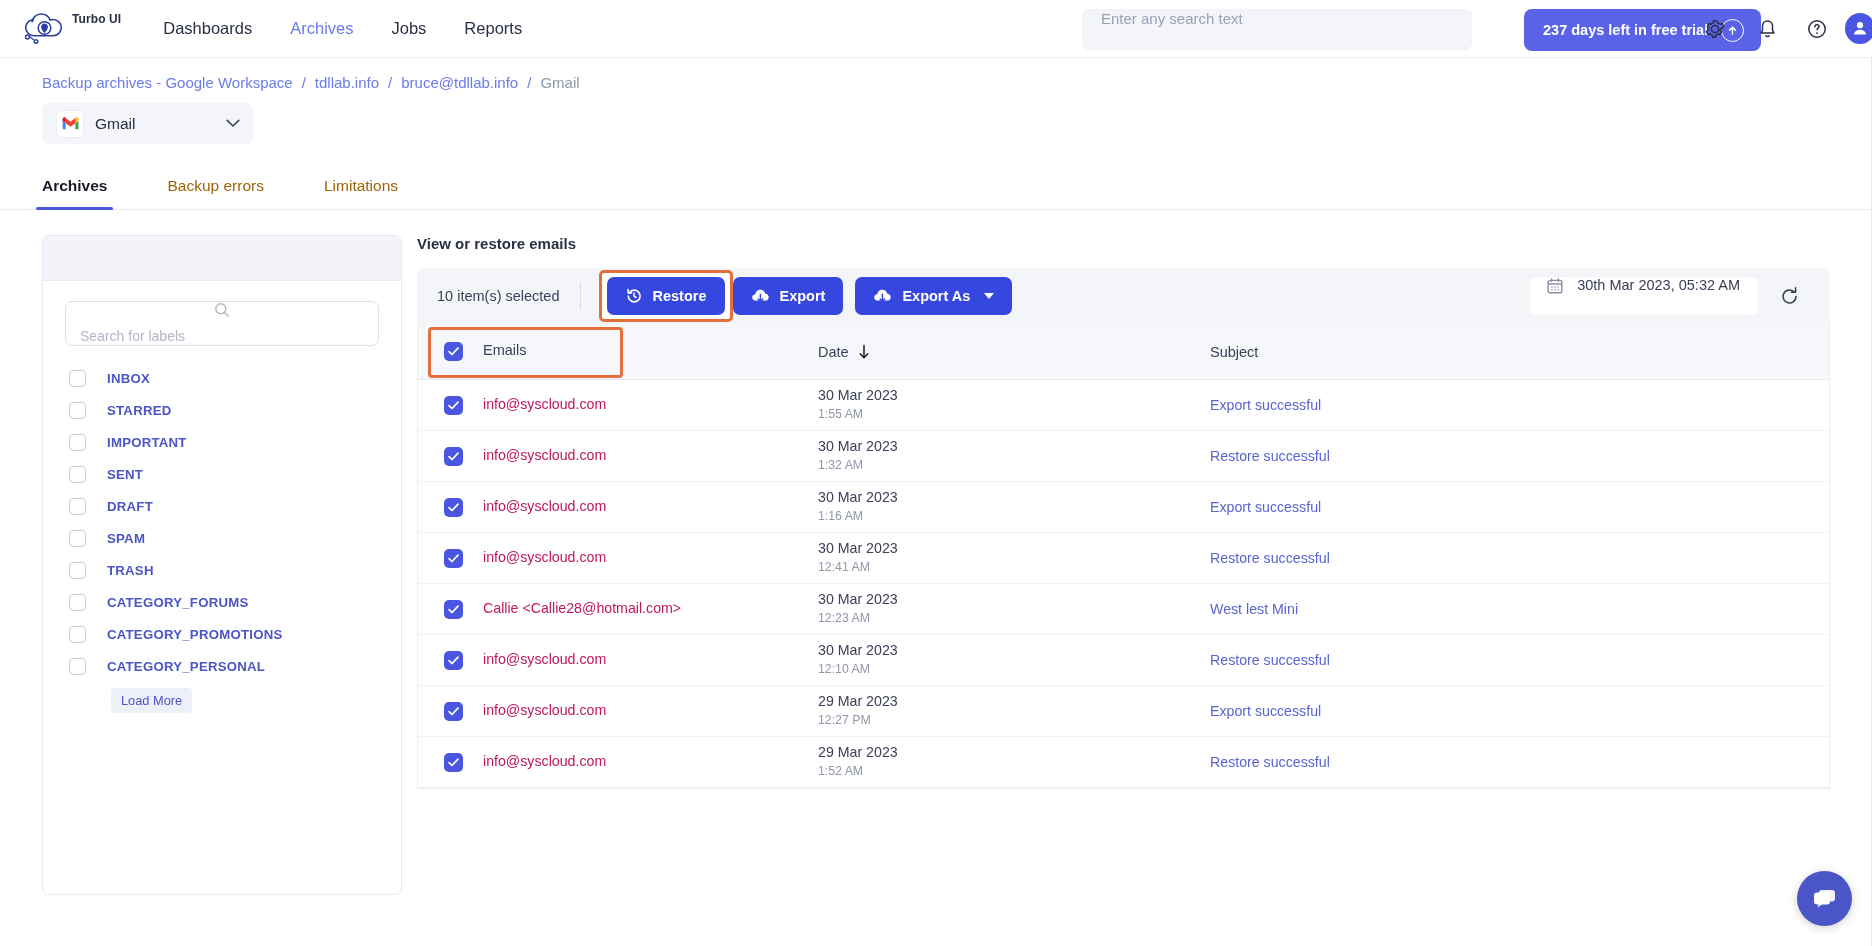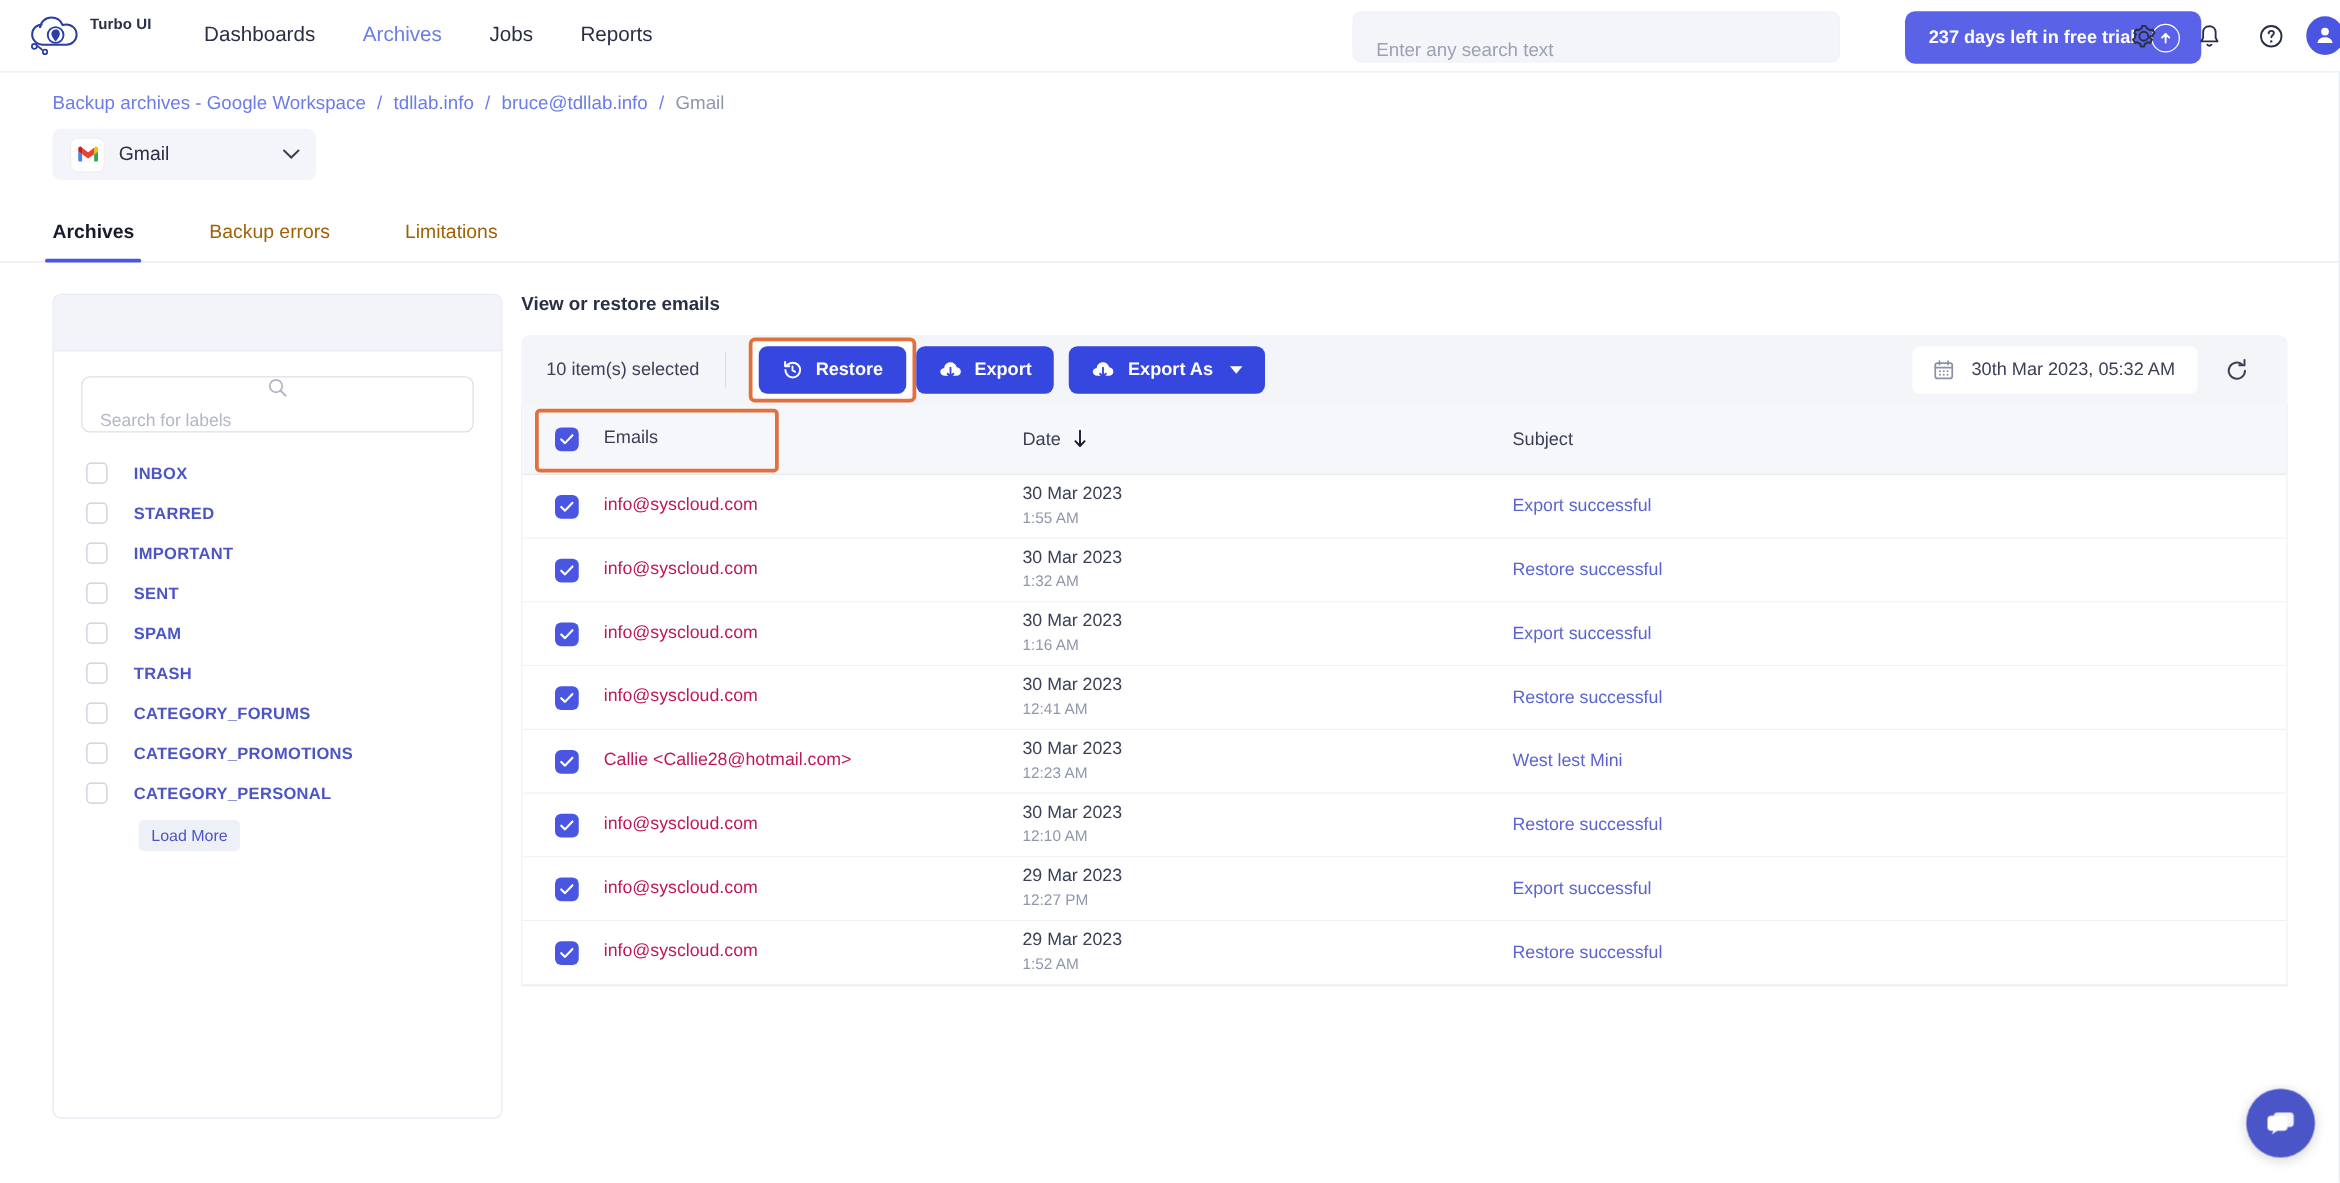--- a/index.html
+++ b/index.html
@@ -31,21 +31,21 @@
   .navlink {
     font-size: 16.5px; color: #2b2f45; cursor: pointer; white-space: nowrap;
   }
   .navlink.active { color: #6b7ce8; }
 
   .searchbox {
     position: absolute; left: 1082px; top: 9px;
     width: 390px; height: 41px;
     background: #f3f5f9; border-radius: 7px;
     border: 1px solid #f0f2f7;
-    display: flex; align-items: flex-end; padding: 0 18px;
+    display: flex; align-items: flex-start; padding: 0 18px;
   }
   .searchbox input {
     border: none; outline: none; background: transparent;
     font-family: "Liberation Sans", sans-serif;
     font-size: 15px; color: #4a4f68; width: 100%;
   }
   .searchbox input::placeholder { color: #9ba1b4; }
 
   .trial-btn {
     position: absolute; left: 1524px; top: 9px;
@@ -176,21 +176,21 @@
   }
   .caret-down {
     width: 0; height: 0; border-left: 5px solid transparent;
     border-right: 5px solid transparent; border-top: 6px solid #fff;
     margin-left: 4px;
   }
 
   .tb-right { margin-left: auto; display: flex; align-items: center; gap: 12px; }
   .date-pill {
     height: 38px; background: #fff; border-radius: 6px;
-    display: flex; align-items: center; gap: 13px; padding: 0 18px 0 16px;
+    display: flex; gap: 13px; padding: 0 18px 0 16px;
     font-size: 14.5px; color: #3c4057; cursor: pointer; white-space: nowrap;
   }
   .refresh-btn {
     width: 38px; height: 38px; display:flex; align-items:center;
     justify-content:center; cursor: pointer;
   }
 
   
   .table { border: 1px solid #eceef4; border-top: none; }
   .thead {
@@ -353,20 +353,24 @@
         <span class="cbox"></span>
         <span class="txt">STARRED</span>
       </div>
       <div class="label-row">
         <span class="cbox"></span>
         <span class="txt">IMPORTANT</span>
       </div>
       <div class="label-row">
         <span class="cbox"></span>
         <span class="txt">SENT</span>
+      </div>
+      <div class="label-row">
+        <span class="cbox"></span>
+        <span class="txt">DRAFT</span>
       </div>
       <div class="label-row">
         <span class="cbox"></span>
         <span class="txt">SPAM</span>
       </div>
       <div class="label-row">
         <span class="cbox"></span>
         <span class="txt">TRASH</span>
       </div>
       <div class="label-row">

